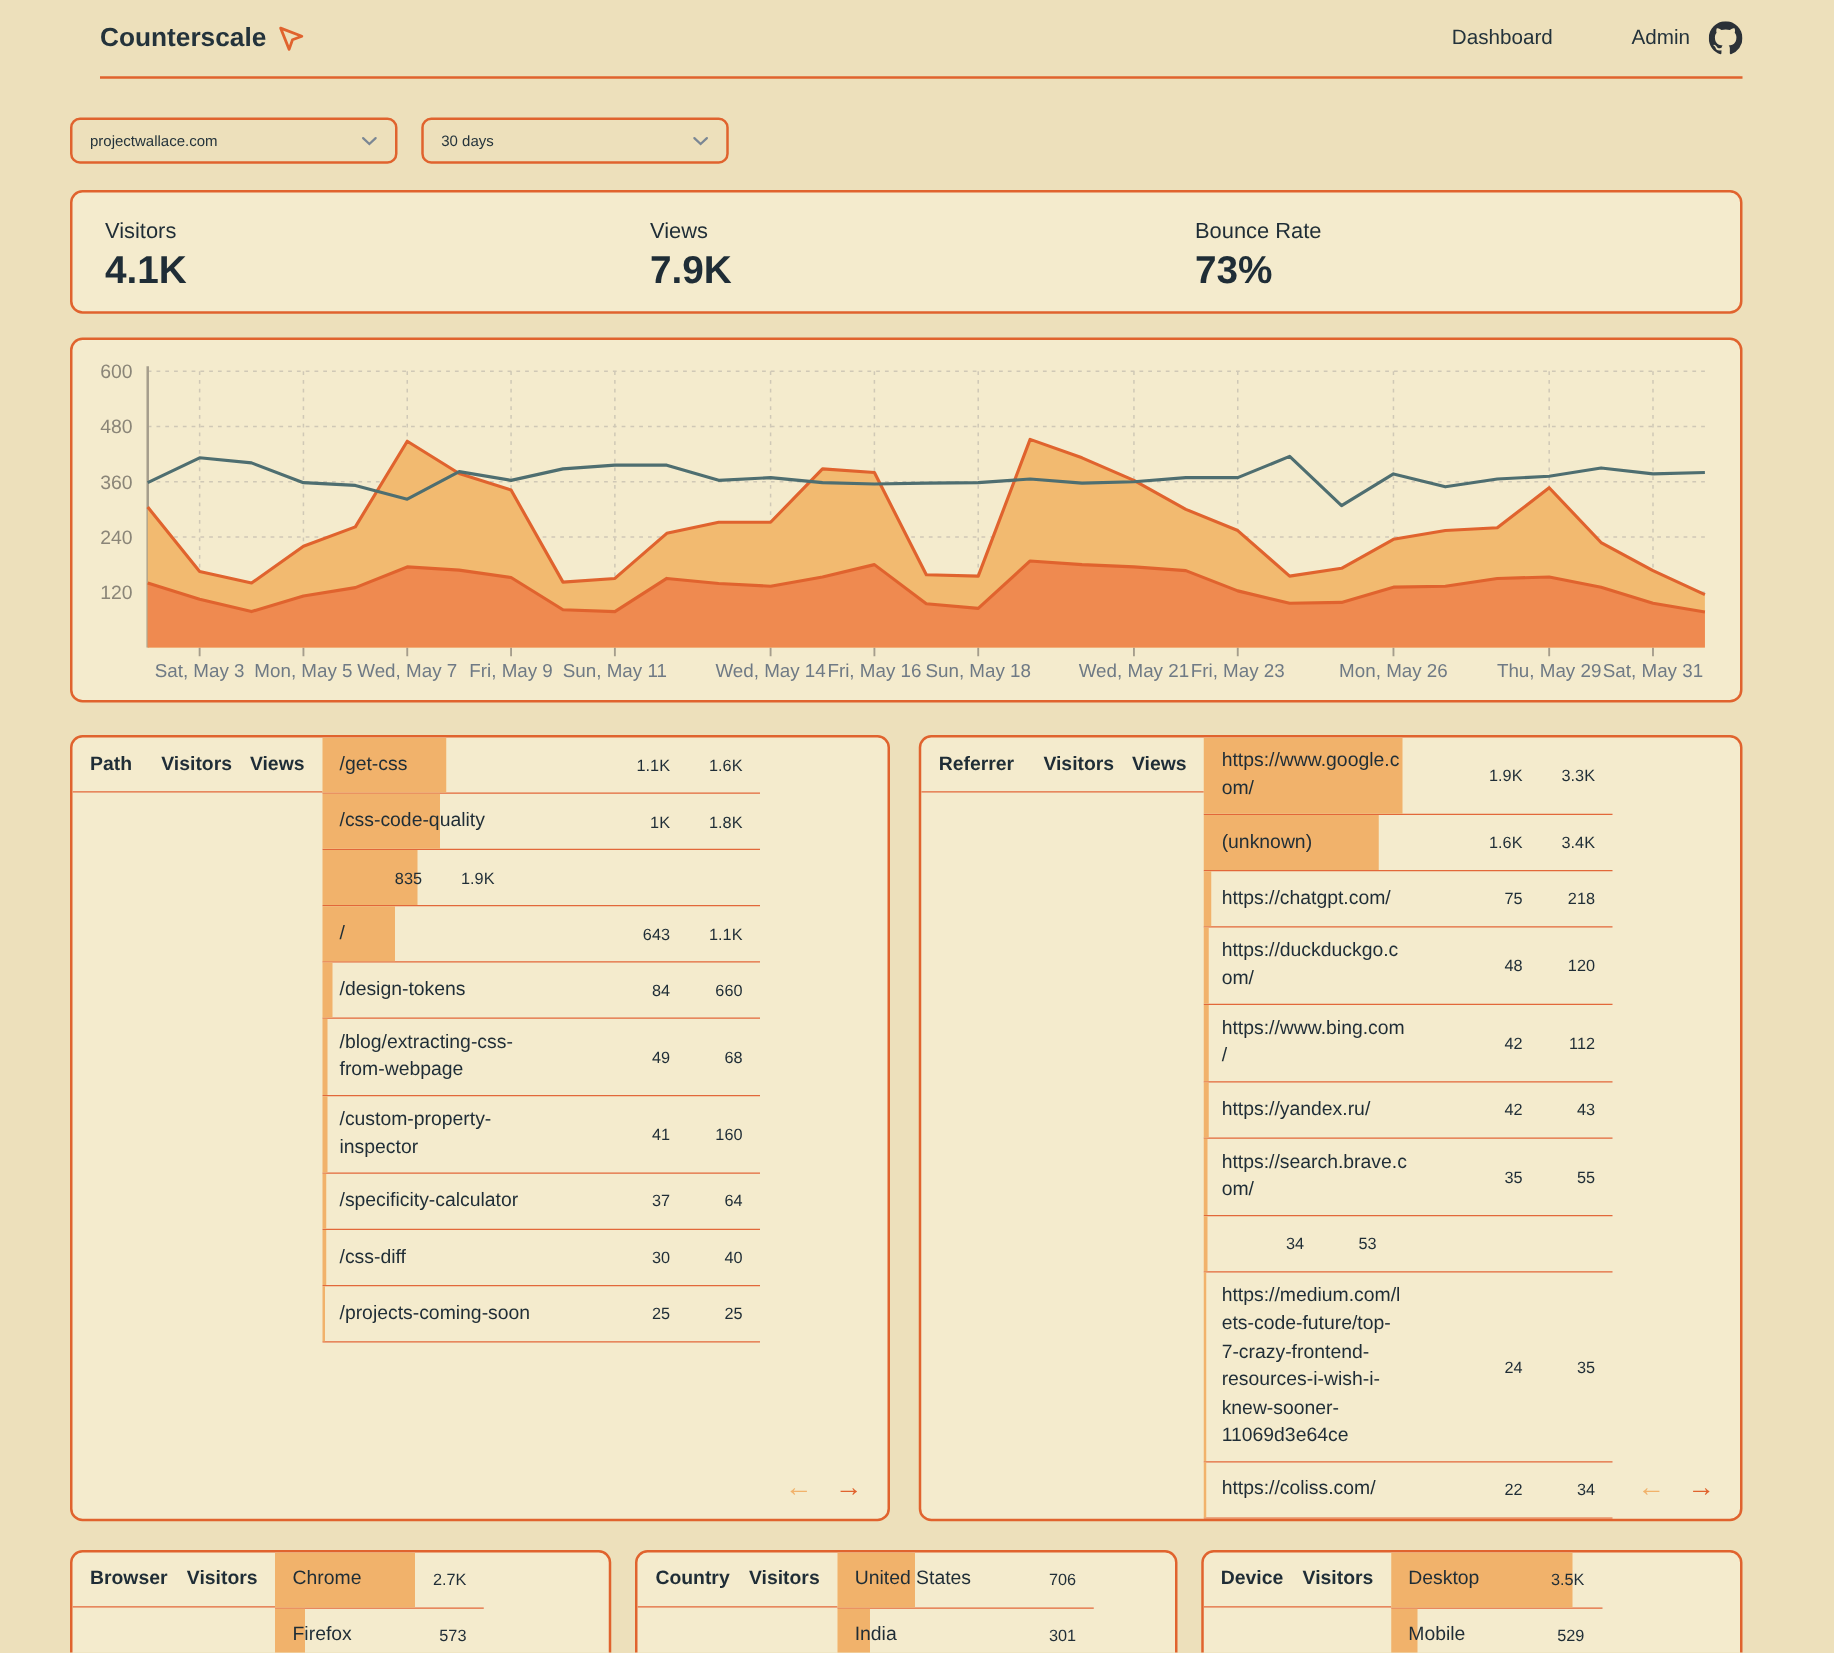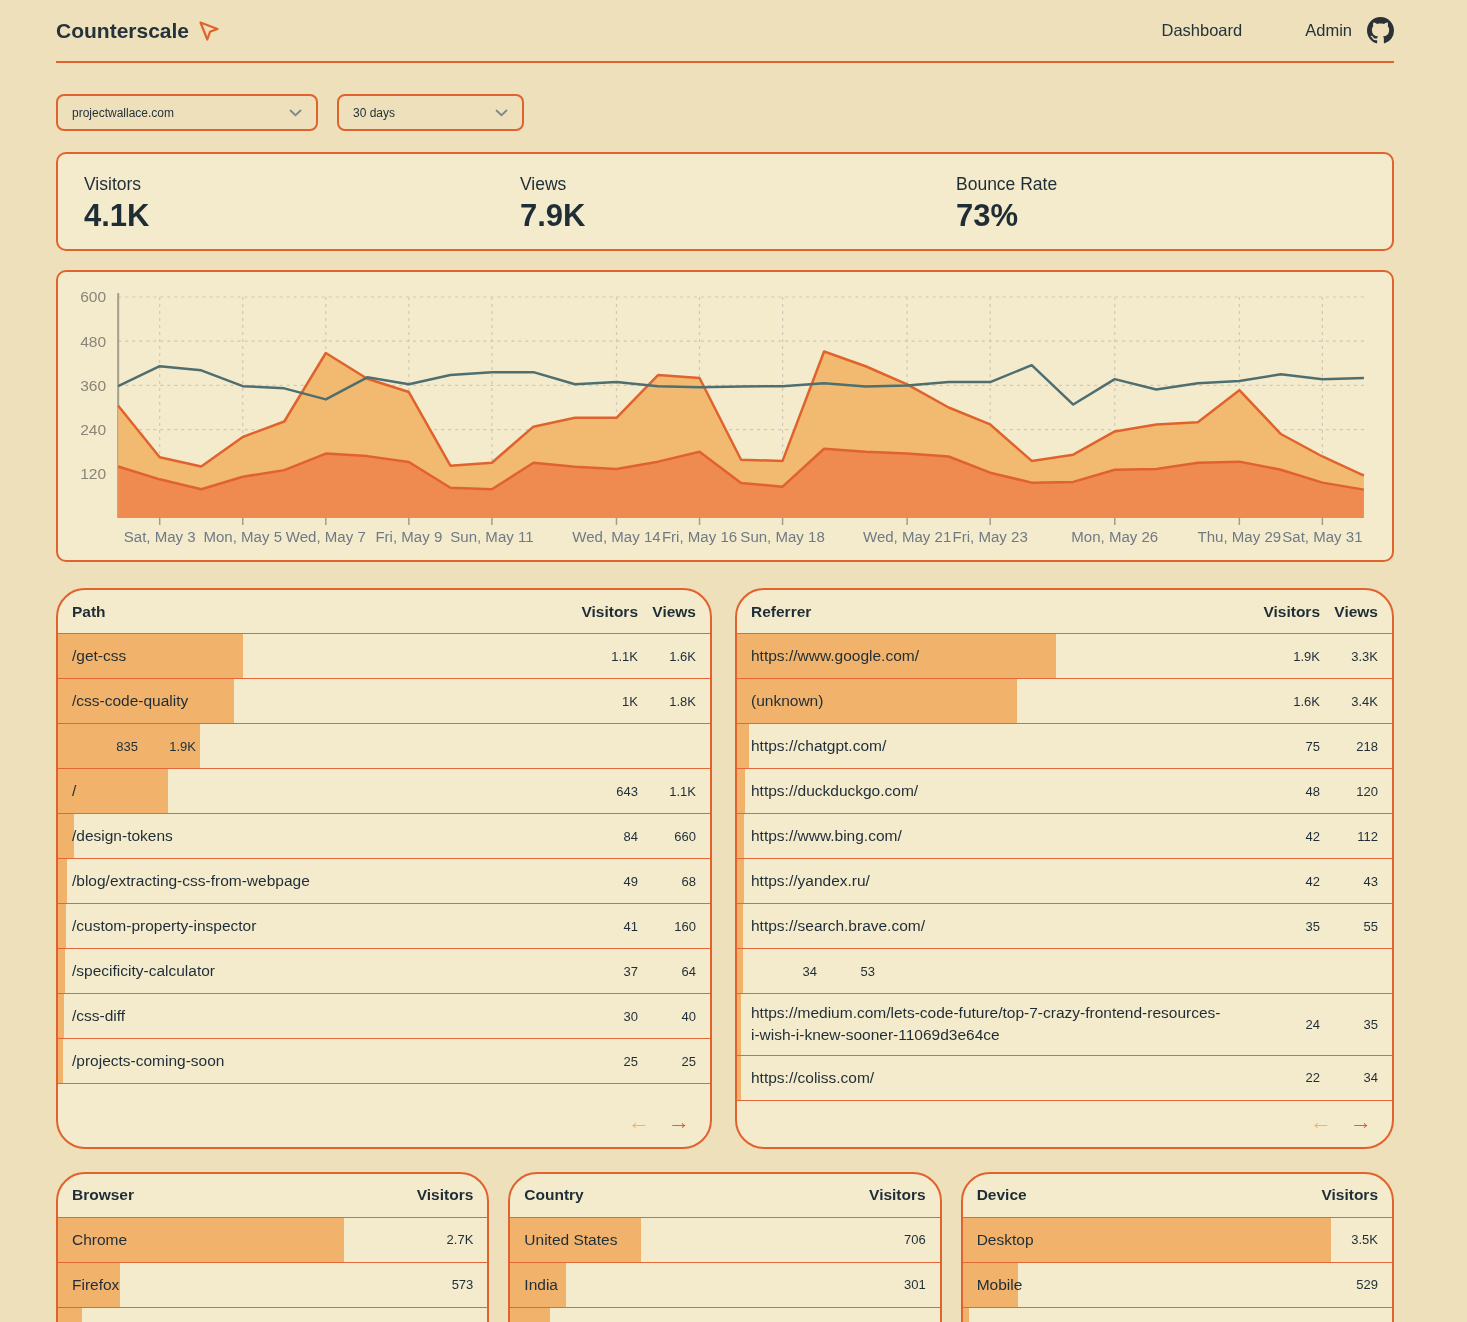--- a/index.html
+++ b/index.html
@@ -6,52 +6,52 @@
   html,body { width:1467px; height:1322px; overflow:hidden; }
   body {
     background:#ede0bb;
     font-family:"Liberation Sans", sans-serif;
     color:#1f2d36;
   }
   .page { margin:0 73px 0 56px; }
 
   
   .header { height:63px; display:flex; align-items:center; justify-content:space-between;
-            border-bottom:2px solid #e0632e; }
+            border-bottom:2px solid #e0632e;margin-left:24px; }
   .brand { display:flex; align-items:center; gap:8px; font-size:21px; font-weight:700; color:#24333b; }
   .brand svg { display:block; }
   .nav { display:flex; align-items:center; gap:15px; font-size:16.5px; color:#24333b; }
   .nav a { color:inherit; text-decoration:none;padding-left:48px; }
   .gh svg { display:block; }
 
   
   .filters { margin-top:31px; display:flex; gap:19px; }
   .select { height:37px; border:2px solid #e0632e; border-radius:8px; display:flex;
             align-items:center; justify-content:space-between; padding:0 14px;
             font-size:12px; color:#24333b; cursor:pointer; background:transparent; }
   .select.site { width:262px; }
-  .select.range { width:187px; }
+  .select.range { width:246px; }
 
   
   .card { background:#f4ebcd; border:2px solid #e0632e; border-radius:10px; overflow:hidden; }
 
   
   .stats { margin-top:21px; height:99px; display:grid; grid-template-columns:1fr 1fr 1fr;
            padding:20px 0 0 26px; }
   .stat .lbl { font-size:17.5px; color:#1f2d36; }
   .stat .val { font-size:31px; font-weight:700; margin-top:3px; color:#1f2d36; }
 
   
   .chart-card { margin-top:19px; height:292px; }
   .chart-card svg { display:block; width:100%; height:288px; }
 
   
   .tables2 { margin-top:26px; display:grid; grid-template-columns:656px 1fr; gap:23px; align-items:stretch; }
   .tables3 { margin-top:23px; display:grid; grid-template-columns:1fr 1fr 1fr; gap:19px; align-items:stretch; }
-  .tcard { display:flex; flex-direction:column;border-radius:29px; }
+  .tcard { display:flex; flex-direction:row; }
   .t-head { display:flex; align-items:center; height:44px; border-bottom:1.5px solid #e2683a;
             font-weight:600; font-size:15.5px; flex:none; }
   .t-h-label { flex:1; padding-left:14px; }
   .t-h-num { width:80px; text-align:right; flex:none; }
   .t-h-num.v { width:72px; padding-right:14px; }
   .cols-2 .t-h-num { width:86px; padding-right:14px; }
   .t-row { position:relative; display:flex; align-items:center; min-height:45px;
            border-bottom:1.5px solid #e2683a; cursor:pointer; }
   .bar { position:absolute; left:0; top:0; bottom:0; background:#f1b26b; }
   .t-label { position:relative; flex:1; padding:8px 12px 8px 14px; font-size:15.5px; line-height:1.45;

